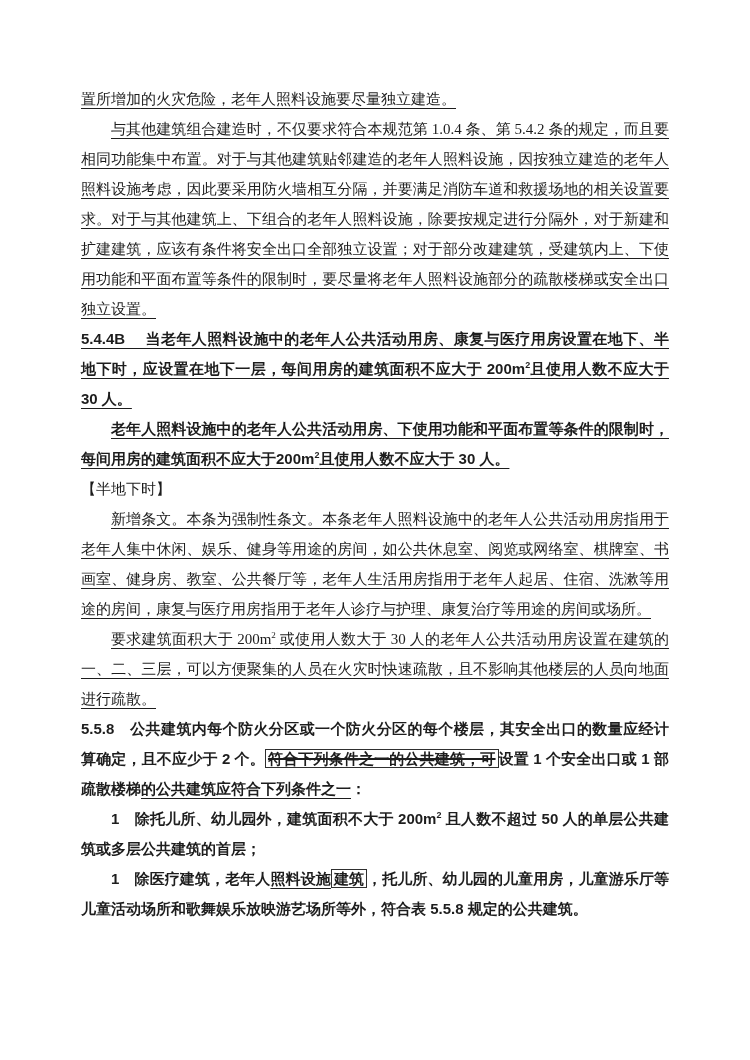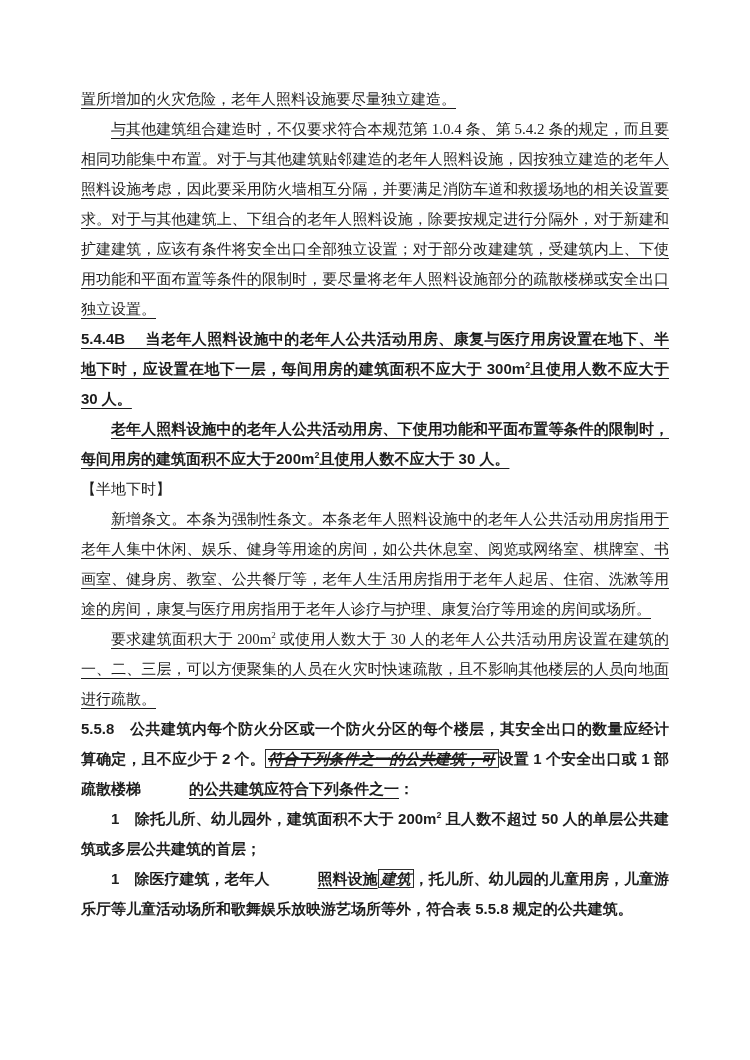--- a/index.html
+++ b/index.html
@@ -34,26 +34,24 @@
     font-family: "Liberation Sans", "DejaVu Sans", sans-serif;
   }
   p.w700 { font-weight: 700; }
   p.w600 { font-weight: 600; }
   p.indent { text-indent: 2em; }
   .u {
     text-decoration: underline;
     text-decoration-thickness: 1px;
     text-underline-offset: 4px;
     text-decoration-skip-ink: none;
-    padding-left: 48px;
   }
   span.boxed {
     border: 1.5px solid #2f2f2f;
     padding: 0 2px;
-    font-style: italic;
   }
   span.strike {
     text-decoration: line-through;
     text-decoration-thickness: 1.5px;
   }
   sup.seg-sup {
     font-size: 9px;
     line-height: 0;
   }
   .page-num {
@@ -64,21 +62,21 @@
     color: #1d1d1d;
   }
 </style>
 </head>
 <body>
 
 <main class="sheet">
   <div class="body-col" id="document-body">
       <p class="para serif u"><span>置所增加的火灾危险，老年人照料设施要尽量独立建造。</span></p>
       <p class="para serif indent u"><span>与其他建筑组合建造时，不仅要求符合本规范第 1.0.4 条、第 5.4.2 条的规定，而且要相同功能集中布置。对于与其他建筑贴邻建造的老年人照料设施，因按独立建造的老年人照料设施考虑，因此要采用防火墙相互分隔，并要满足消防车道和救援场地的相关设置要求。对于与其他建筑上、下组合的老年人照料设施，除要按规定进行分隔外，对于新建和扩建建筑，应该有条件将安全出口全部独立设置；对于部分改建建筑，受建筑内上、下使用功能和平面布置等条件的限制时，要尽量将老年人照料设施部分的疏散楼梯或安全出口独立设置。</span></p>
-      <p class="para sans w700 u"><span>5.4.4B　 当老年人照料设施中的老年人公共活动用房、康复与医疗用房设置在地下、半地下时，应设置在地下一层，每间用房的建筑面积不应大于 300m</span><sup class="seg-sup">2</sup><span>且使用人数不应大于 30 人。</span></p>
+      <p class="para sans w700 u"><span>5.4.4B　 当老年人照料设施中的老年人公共活动用房、康复与医疗用房设置在地下、半地下时，应设置在地下一层，每间用房的建筑面积不应大于 200m</span><sup class="seg-sup">2</sup><span>且使用人数不应大于 30 人。</span></p>
       <p class="para sans w700 indent u"><span>老年人照料设施中的老年人公共活动用房、下使用功能和平面布置等条件的限制时，每间用房的建筑面积不应大于200m</span><sup class="seg-sup">2</sup><span>且使用人数不应大于 30 人。</span></p>
       <p class="para serif"><span>【半地下时】</span></p>
       <p class="para serif indent u"><span>新增条文。本条为强制性条文。本条老年人照料设施中的老年人公共活动用房指用于老年人集中休闲、娱乐、健身等用途的房间，如公共休息室、阅览或网络室、棋牌室、书画室、健身房、教室、公共餐厅等，老年人生活用房指用于老年人起居、住宿、洗漱等用途的房间，康复与医疗用房指用于老年人诊疗与护理、康复治疗等用途的房间或场所。</span></p>
       <p class="para serif indent u"><span>要求建筑面积大于 200m</span><sup class="seg-sup">2</sup><span> 或使用人数大于 30 人的老年人公共活动用房设置在建筑的一、二、三层，可以方便聚集的人员在火灾时快速疏散，且不影响其他楼层的人员向地面进行疏散。</span></p>
       <p class="para sans w600"><span>5.5.8　公共建筑内每个防火分区或一个防火分区的每个楼层，其安全出口的数量应经计算确定，且不应少于 2 个。</span><span class="boxed strike">符合下列条件之一的公共建筑，可</span><span>设置 1 个安全出口或 1 部疏散楼梯</span><span class="u">的公共建筑应符合下列条件之一</span><span>：</span></p>
       <p class="para sans w600 indent"><span>1　除托儿所、幼儿园外，建筑面积不大于 200m</span><sup class="seg-sup">2</sup><span> 且人数不超过 50 人的单层公共建筑或多层公共建筑的首层；</span></p>
       <p class="para sans w600 indent"><span>1　除医疗建筑，老年人</span><span class="u">照料设施</span><span class="boxed">建筑</span><span>，托儿所、幼儿园的儿童用房，儿童游乐厅等儿童活动场所和歌舞娱乐放映游艺场所等外，符合表 5.5.8 规定的公共建筑。</span></p>
     </div>
   <div class="page-num">6</div>
 </main>

